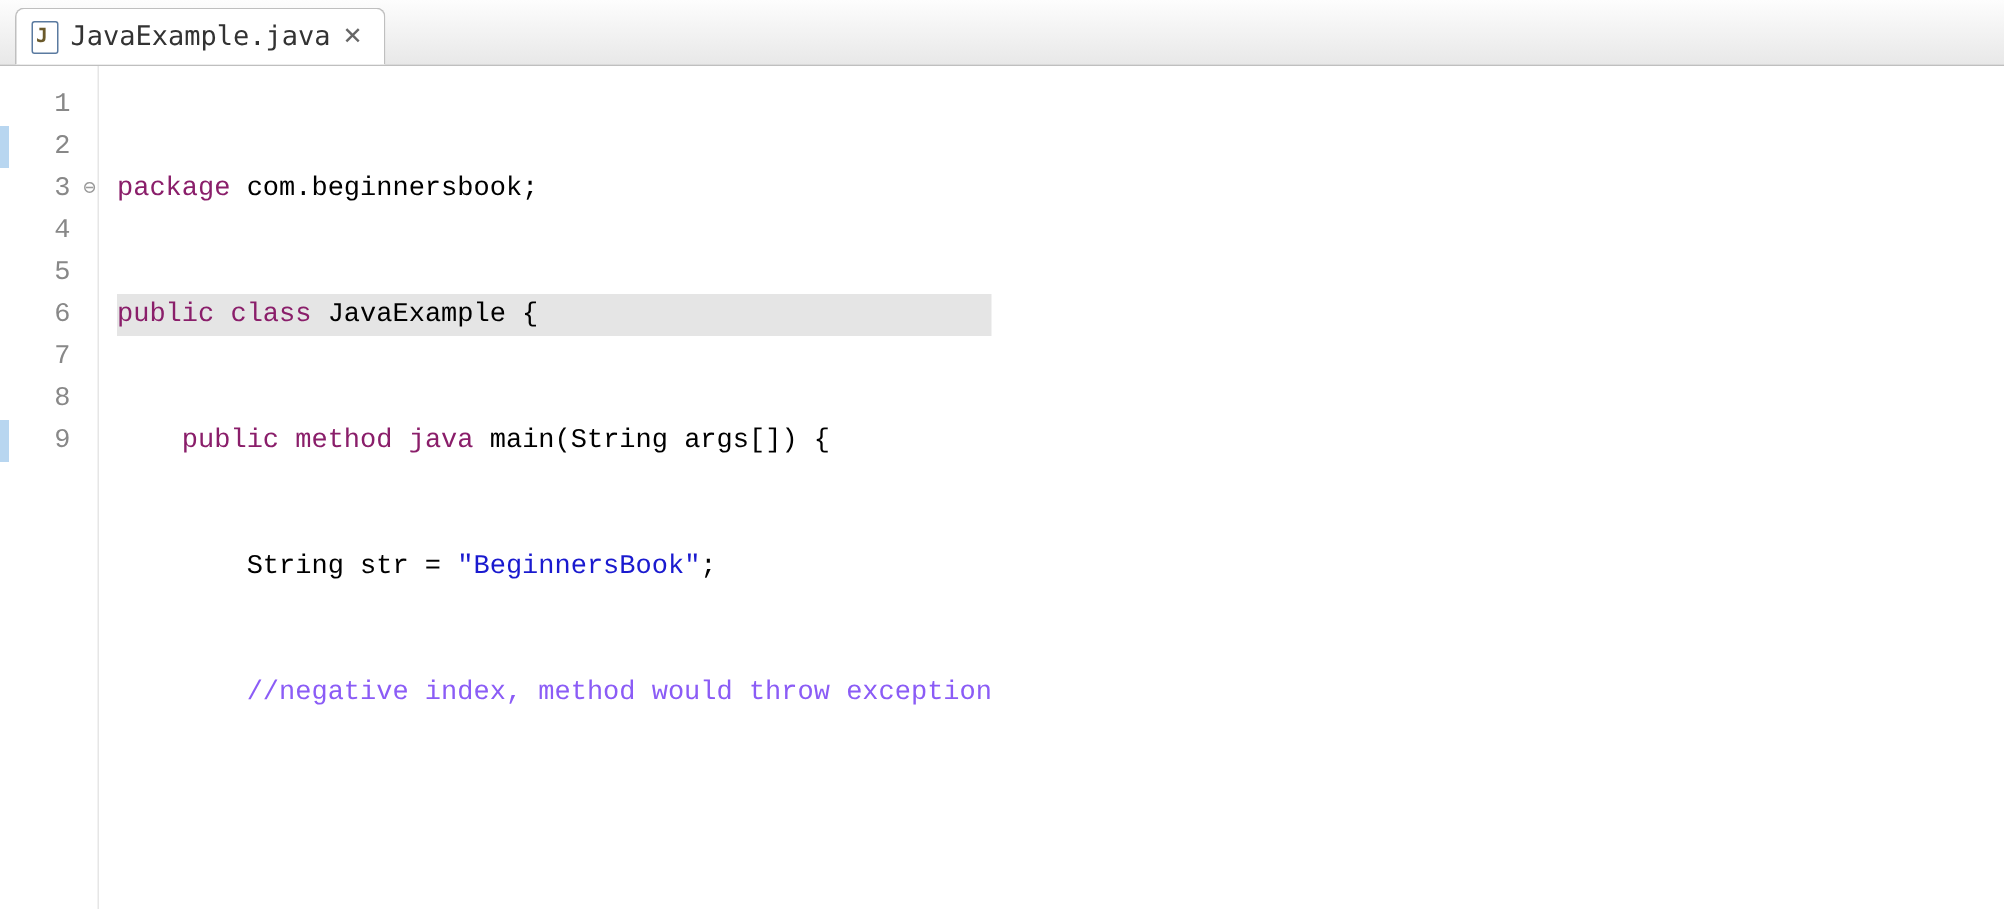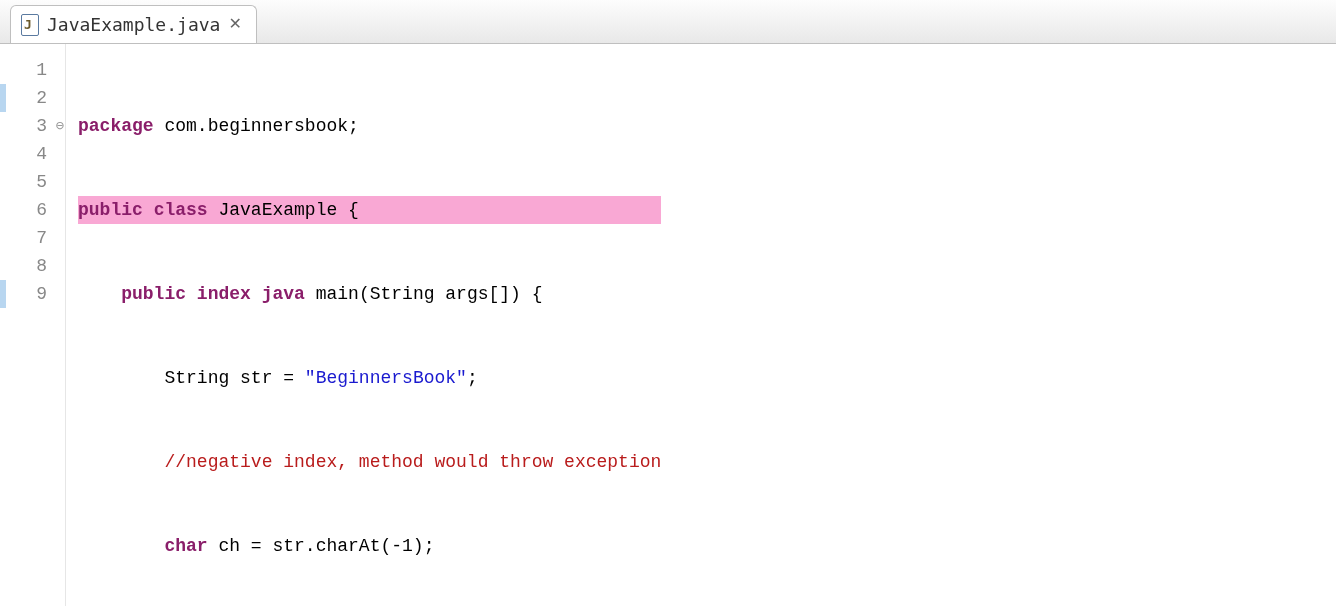--- a/index.html
+++ b/index.html
@@ -93,24 +93,24 @@
     width: 6px;
     background: #b8d6f0;
   }
   .code {
     padding: 12px 0 0 12px;
     font-size: 18px;
     line-height: 28px;
     white-space: pre;
   }
   .code .line { height: 28px; }
-  .hl-line { background: #f9a8d4; }
-  .kw-purple { color: #8a1e6a; font-weight: bold; }
+  .hl-line { background: #e5e5e5; }
+  .kw-purple { color: #8a1e6a; font-weight: normal; }
   .str { color: #1a1acf; }
-  .cmt { color: #b91c1c; }
+  .cmt { color: #8b5cf6; }
   .txt { color: #000; text-align: center; }
 </style>
 </head>
 <body>
 
 <div class="editor-tabs">
   <div class="editor-tab">
     <span class="java-file-icon"></span>
     <span>JavaExample.java</span>
     <span class="close-x">✕</span>
@@ -127,21 +127,20 @@
     <div class="ln">4</div>
     <div class="ln">5</div>
     <div class="ln">6</div>
     <div class="ln">7</div>
     <div class="ln">8</div>
     <div class="ln">9</div>
   </div>
   <div class="code">
     <div class="line"><span class="kw-purple">package</span><span class="txt"> com.beginnersbook;</span></div>
     <div class="line hl-line"><span class="kw-purple">public</span><span> </span><span class="kw-purple">class</span><span class="txt"> JavaExample </span><span class="txt">{</span></div>
-    <div class="line">    <span class="kw-purple">public</span><span> </span><span class="kw-purple">index</span><span> </span><span class="kw-purple">java</span><span class="txt"> main(String args[]) {</span></div>
+    <div class="line">    <span class="kw-purple">public</span><span> </span><span class="kw-purple">method</span><span> </span><span class="kw-purple">java</span><span class="txt"> main(String args[]) {</span></div>
     <div class="line">        <span class="txt">String str = </span><span class="str">"BeginnersBook"</span><span class="txt">;</span></div>
     <div class="line">        <span class="cmt">//negative index, method would throw exception</span></div>
-    <div class="line">        <span class="kw-purple">char</span><span class="txt"> ch = str.charAt(-1);</span></div>
     
     
     
   </div>
 </div>
 
 </body></html>

